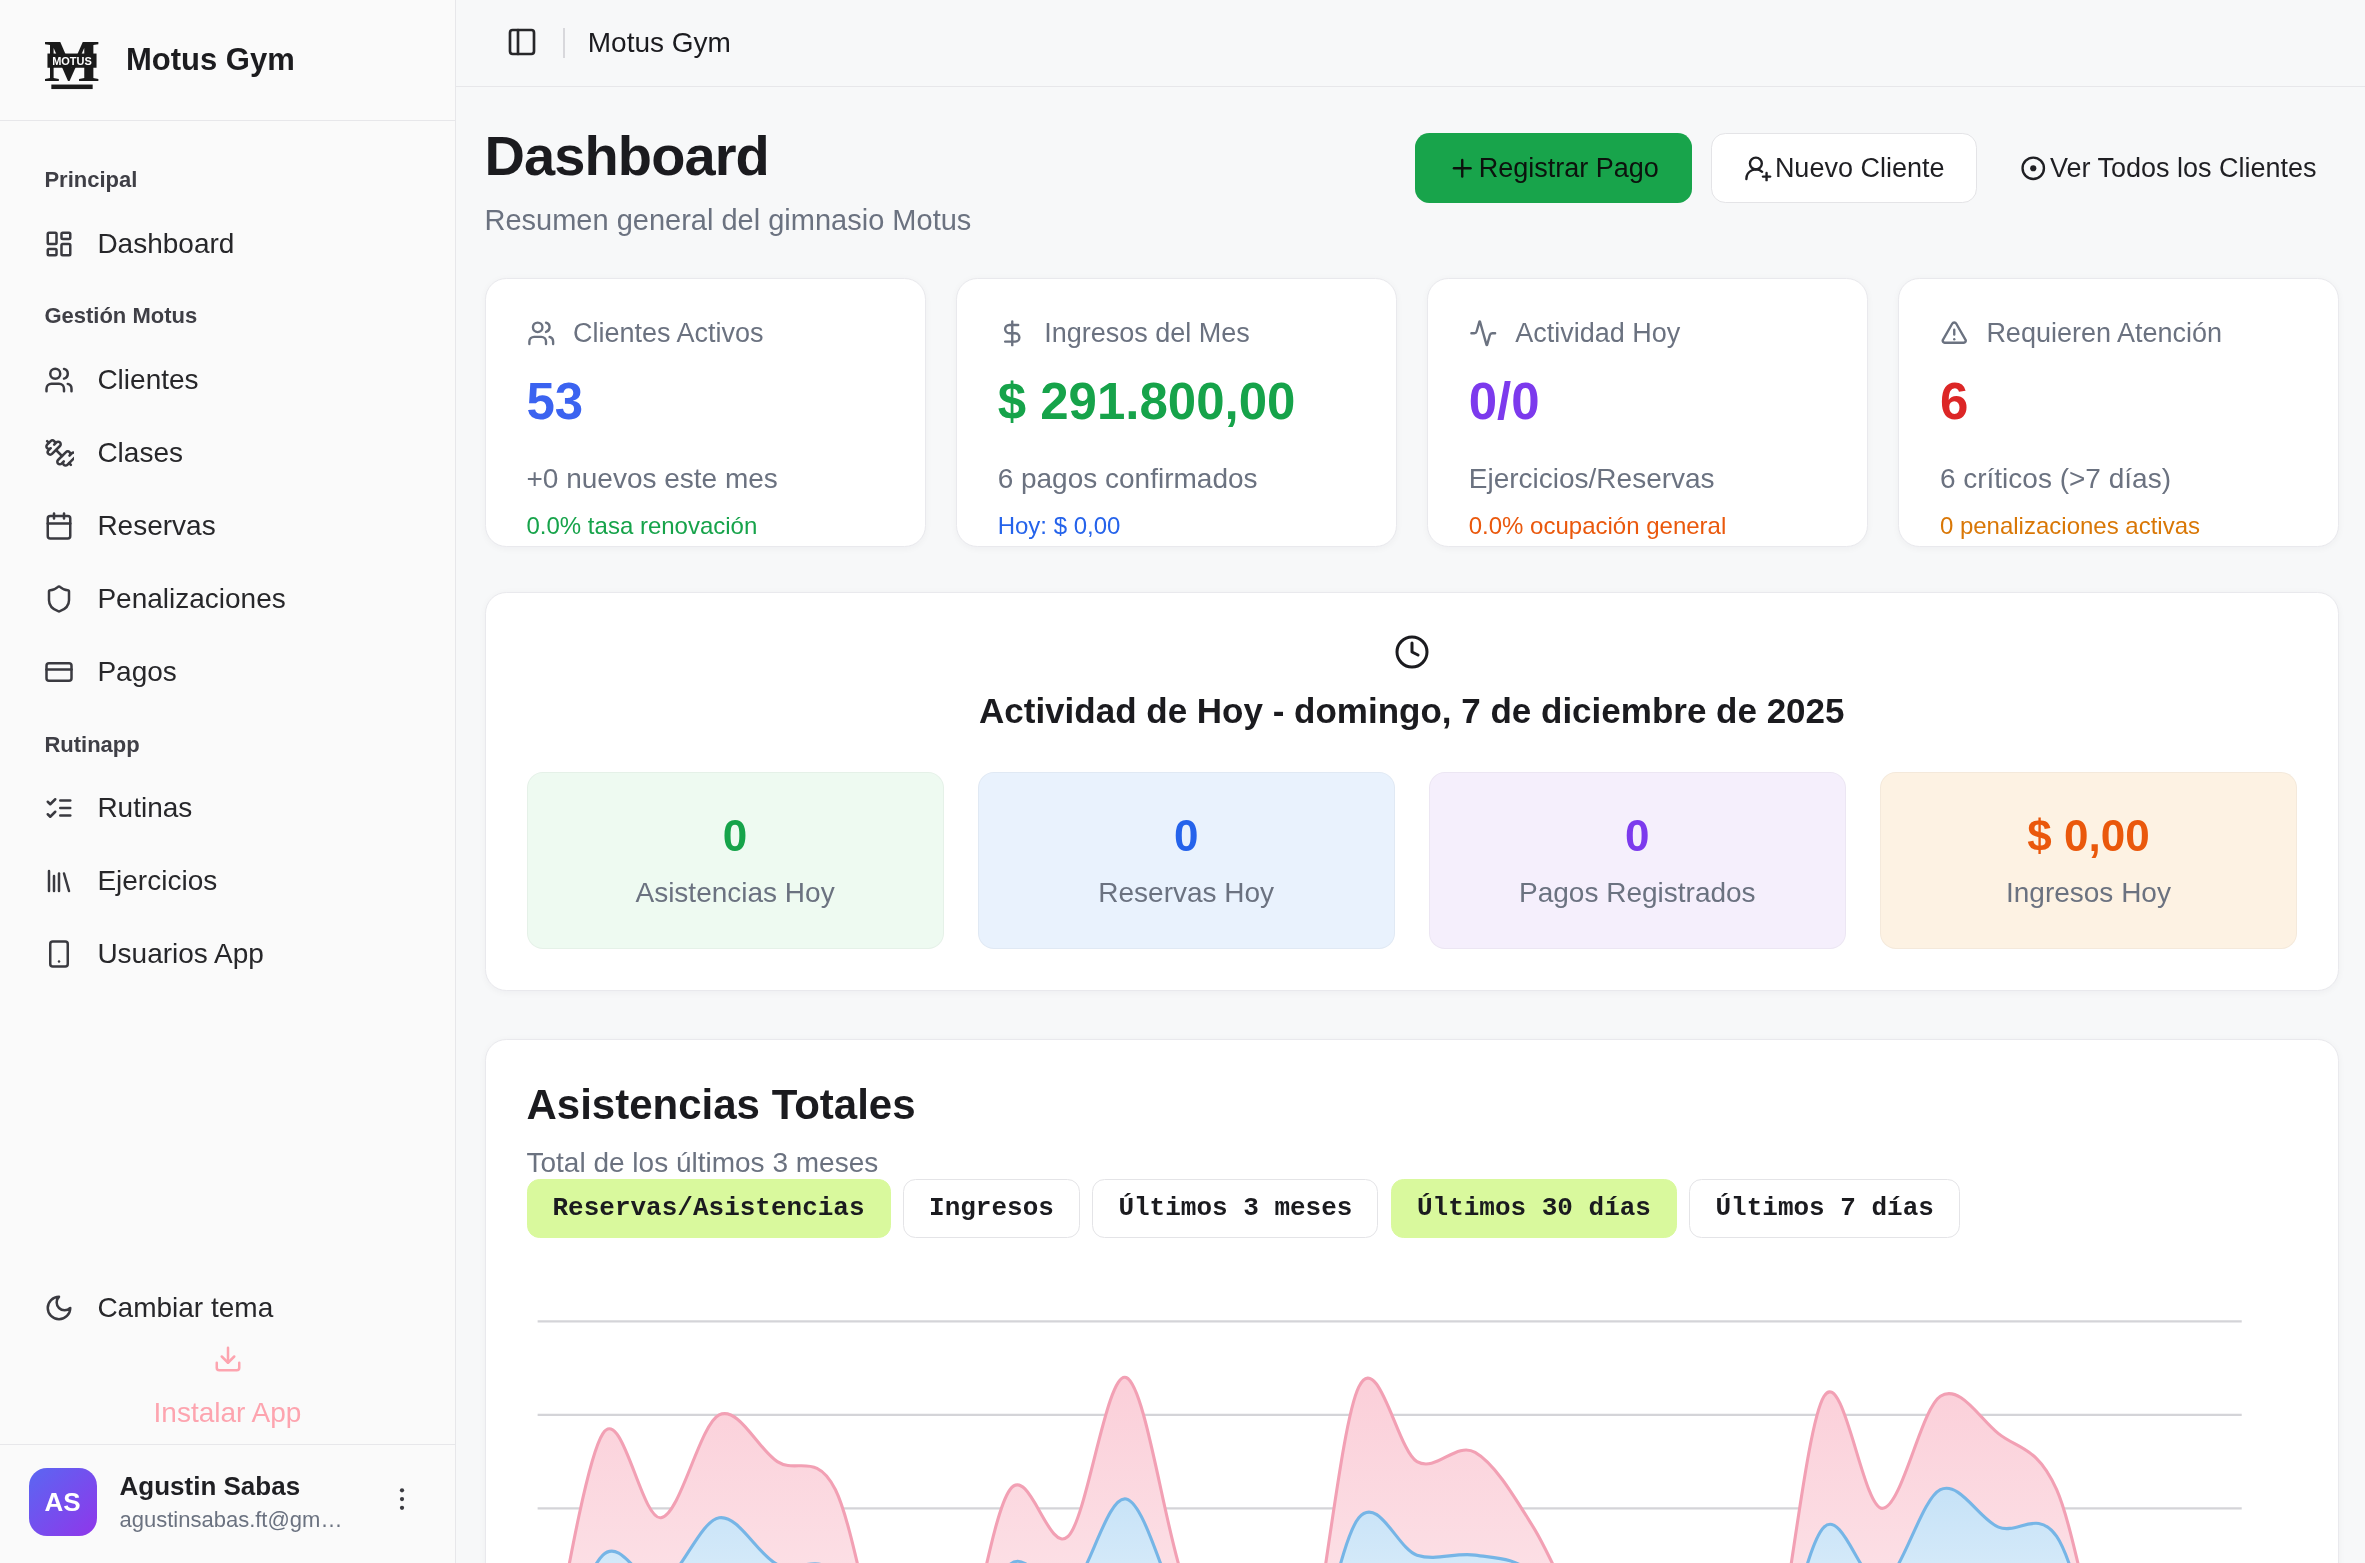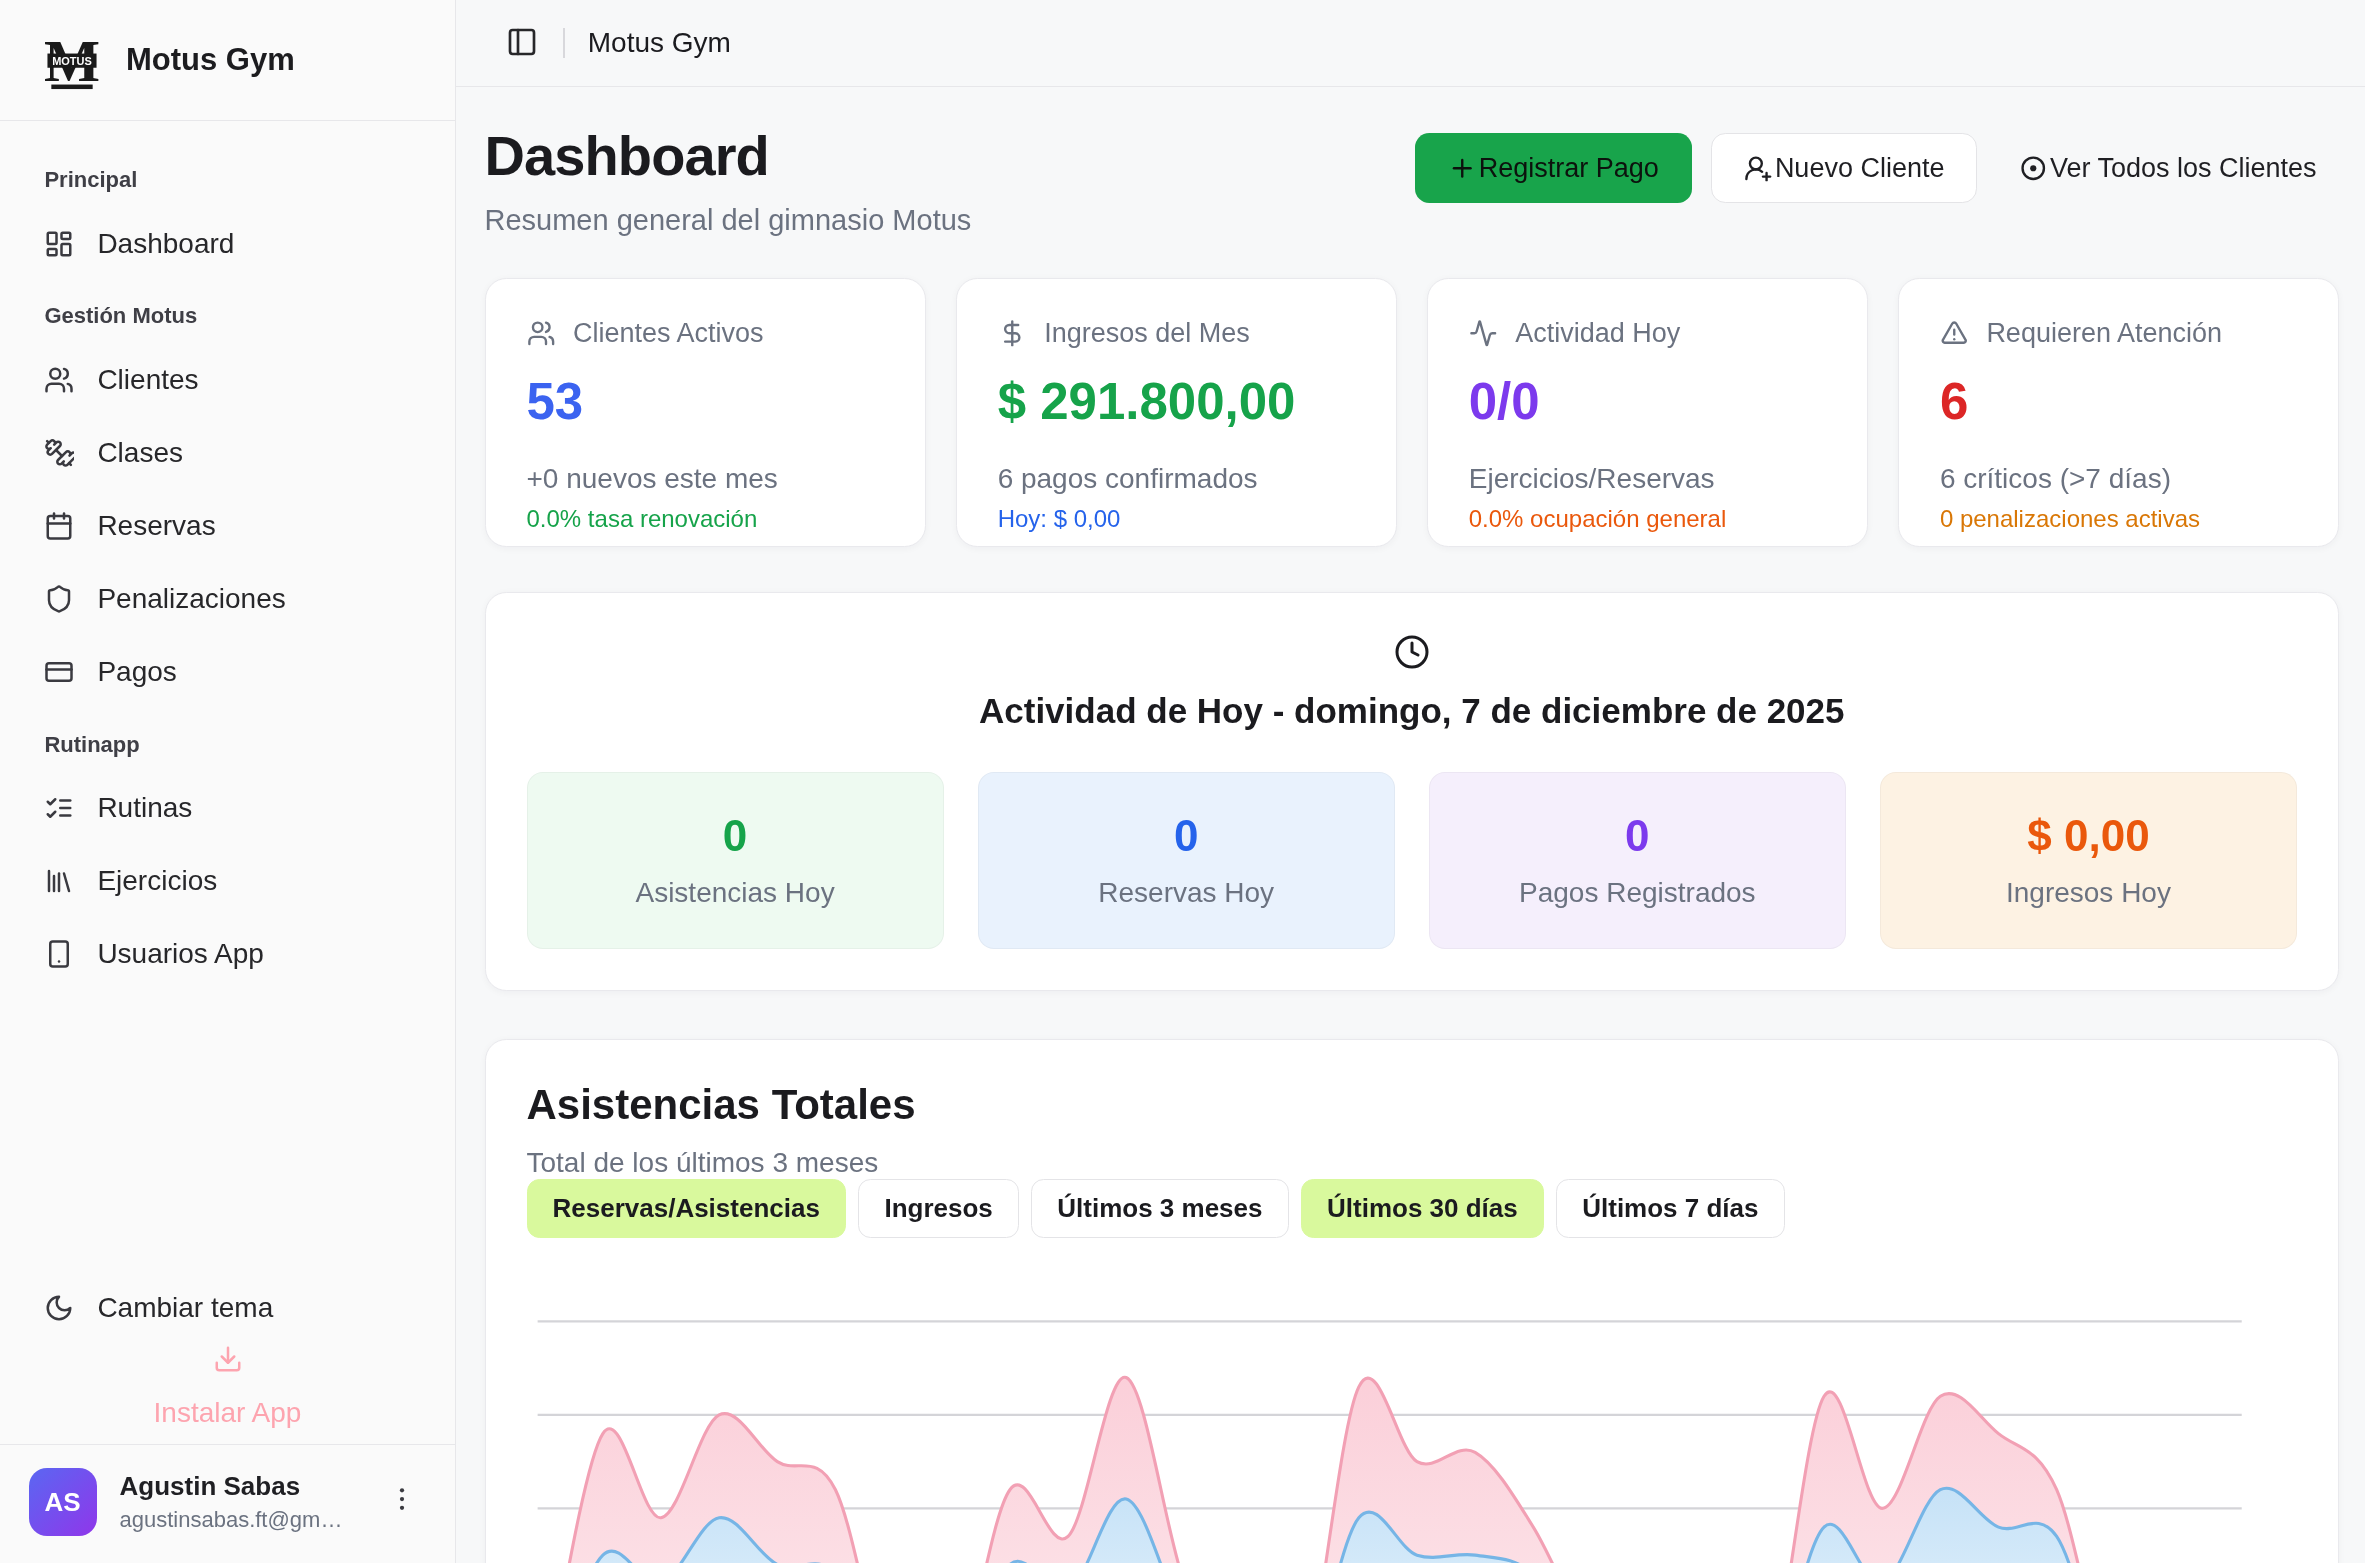--- a/index.html
+++ b/index.html
@@ -51,35 +51,35 @@
   .btn-ghost{padding:0 21.4px;}
 
   .card{background:#ffffff;border:1.8px solid #e9e9ed;border-radius:21.4px;box-shadow:0 1.8px 7.1px rgba(16,24,40,.04);box-sizing:border-box;}
 
   .stats{display:grid;grid-template-columns:repeat(4,1fr);gap:30px;margin-top:41px;}
   .stat-card{padding:39px 41px;height:269px;}
   .stat-head{display:flex;align-items:center;gap:18px;color:#6b7280;font-size:27px;}
   .stat-head svg{width:28.5px;height:28.5px;flex:none;}
   .stat-value{font-size:51px;font-weight:700;margin-top:23px;}
   .stat-sub1{font-size:28px;color:#6b7280;margin-top:32px;}
-  .stat-sub2{font-size:24px;font-weight:500;margin-top:10px;}
+  .stat-sub2{font-size:24px;font-weight:500;margin-top:17px;}
 
   .today-card{margin-top:45px;padding:41px;}
   .today-head{display:flex;align-items:center;gap:21.4px;font-size:35px;font-weight:700;color:#1b1b1f;flex-direction:column;}
   .today-head svg{width:36px;height:36px;flex:none;color:#1b1b1f;}
   .today-tiles{display:grid;grid-template-columns:repeat(4,1fr);gap:34px;margin-top:41px;}
   .tile{height:175px;border-radius:16px;border:1.8px solid rgba(0,0,0,.035);display:flex;flex-direction:column;align-items:center;justify-content:center;gap:16px;}
   .tile-value{font-size:44px;font-weight:700;}
   .tile-label{font-size:28px;color:#6b7280;}
 
   .chart-card{margin-top:48px;padding:41px 41px 0;height:642px;}
   .chart-head{display:flex;justify-content:space-between;align-items:flex-start;flex-direction:column;}
   .chart-title{font-size:42px;font-weight:700;color:#1b1b1f;}
   .chart-sub{font-size:28px;color:#6b7280;margin-top:18px;}
-  .filters{display:flex;gap:12.5px;flex-wrap:nowrap;}
+  .filters{display:flex;gap:12.5px;flex-wrap:nowrap;font-family:Liberation Mono, monospace;}
   .chip{height:59px;padding:0 25px;border-radius:12.5px;border:1.8px solid #e4e4e7;background:#fff;font-size:26px;font-weight:600;color:#1b1b1f;font-family:inherit;display:inline-flex;align-items:center;cursor:pointer;white-space:nowrap;}
   .chip.active{border-color:#d9f99d;}
   .chart-svg{display:block;width:100%;height:463px;margin-top:30px;}
   .gridlines line{stroke:#d4d4d8;stroke-width:2.5;}
   .series-line{fill:none;stroke-width:3.5;stroke-linejoin:round;stroke-linecap:round;}
 </style>
 </head>
 <body>
 
 <div class="app">

